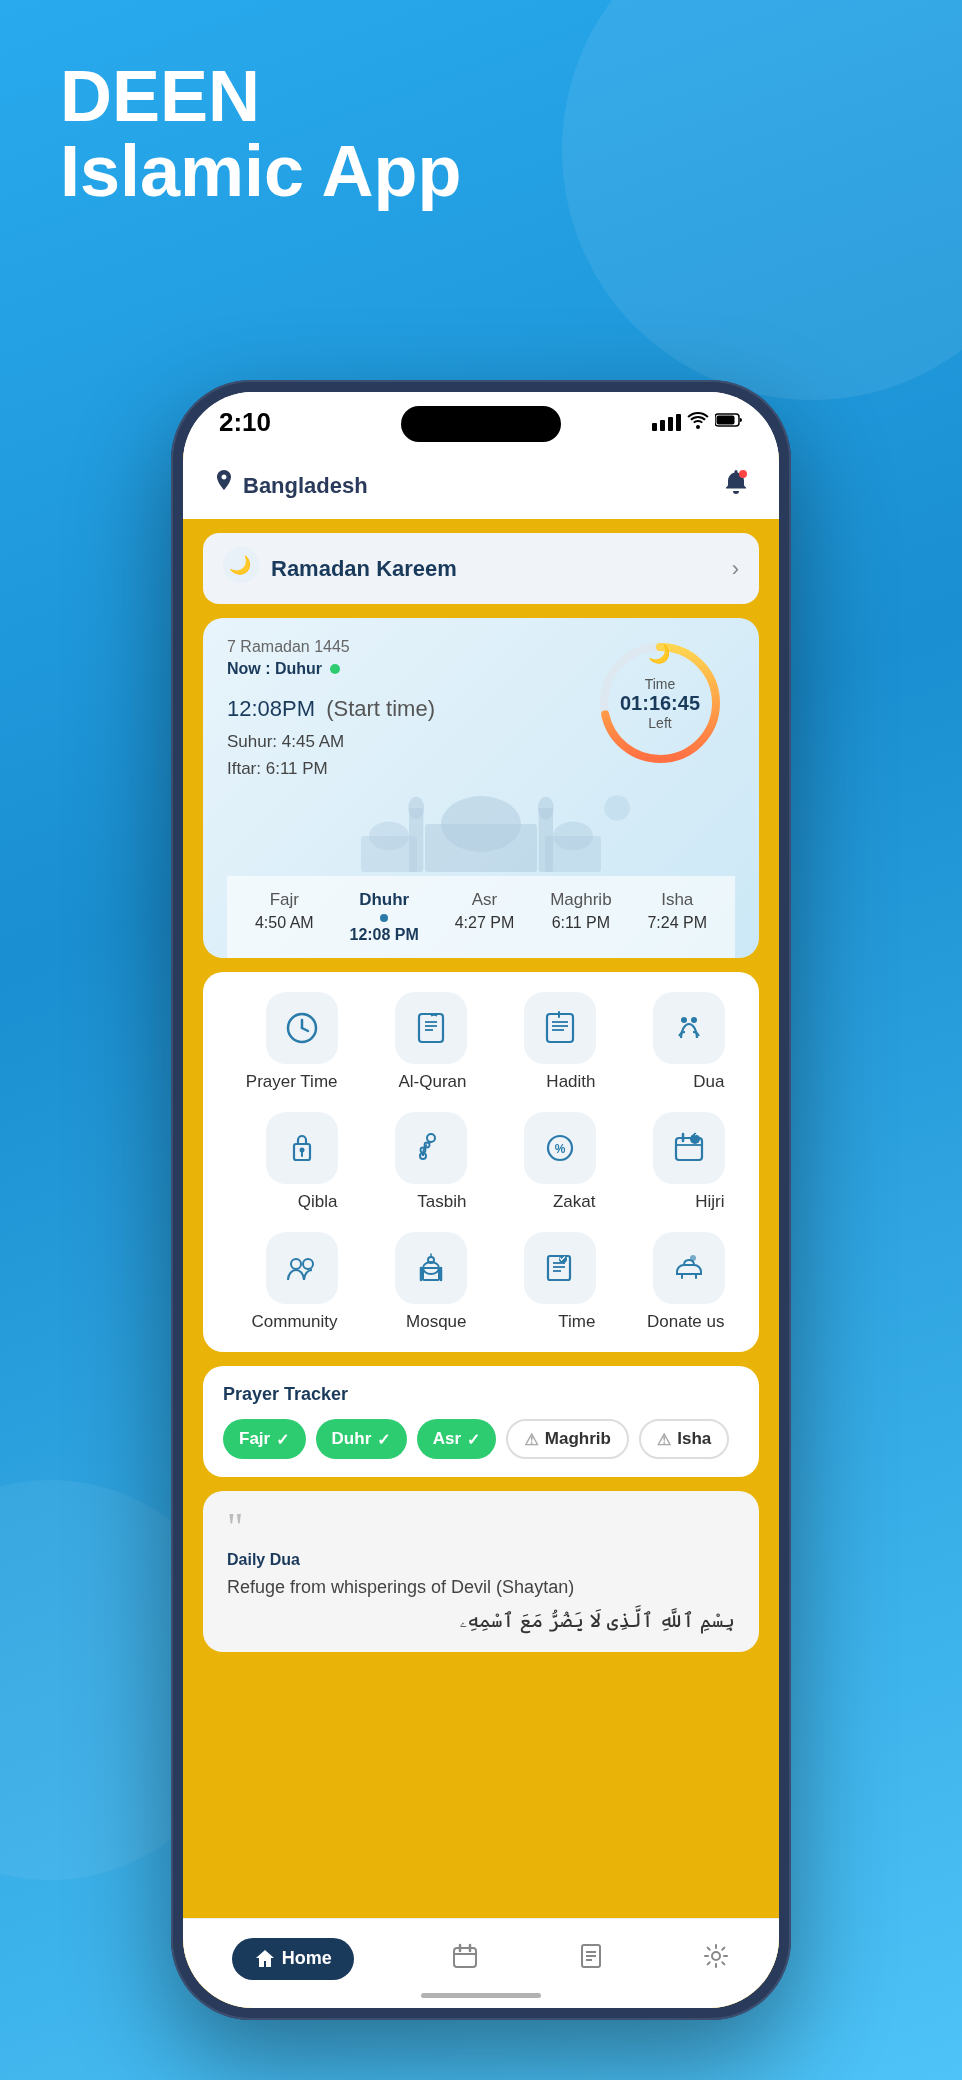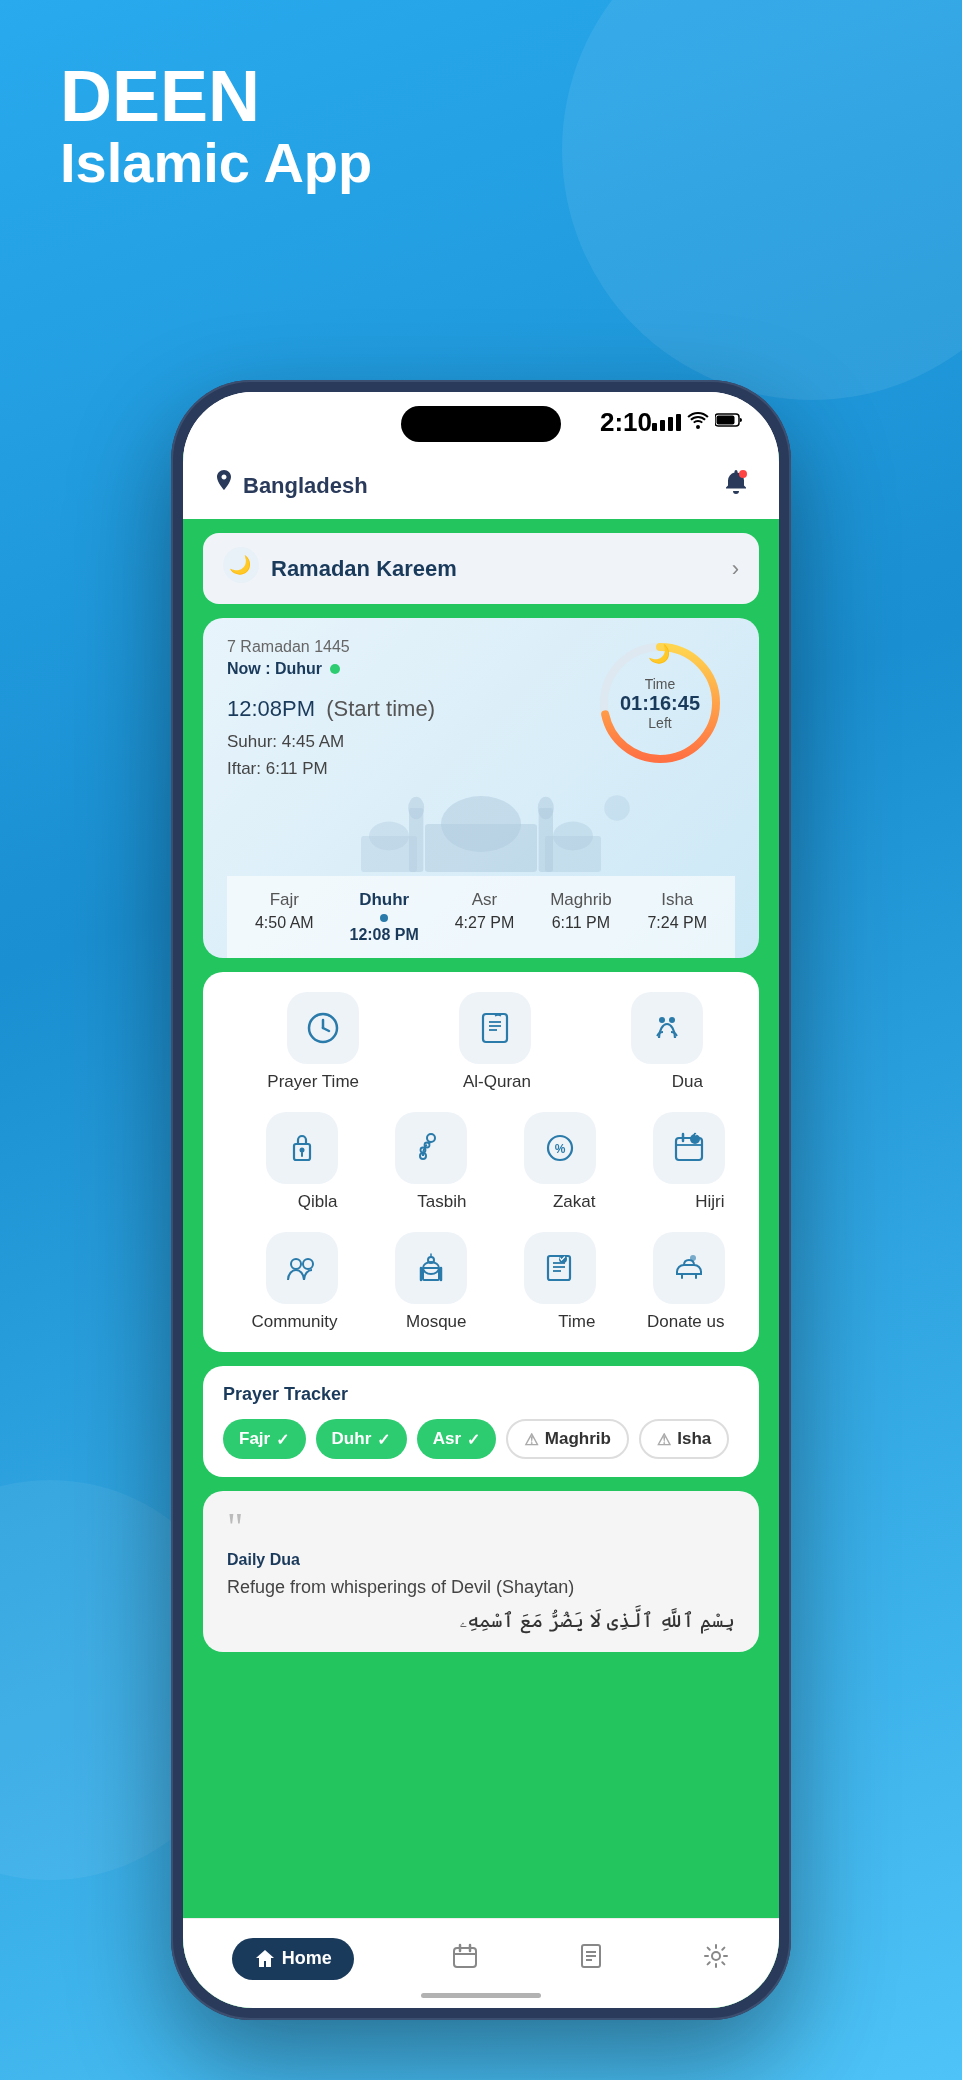--- a/index.html
+++ b/index.html
@@ -34,21 +34,21 @@
       top: 60px;
       left: 60px;
     }
     .app-title-line1 {
       font-size: 72px;
       font-weight: 900;
       color: white;
       line-height: 1;
     }
     .app-title-line2 {
-      font-size: 56px;
+      font-size: 72px;
       font-weight: 900;
       color: white;
       line-height: 1.1;
     }
 
     
     .phone-container {
       position: absolute;
       top: 380px;
       left: 50%;
@@ -72,21 +72,21 @@
       border-radius: 70px;
       overflow: hidden;
       position: relative;
     }
 
     
     .status-bar {
       height: 60px;
       display: flex;
       align-items: center;
-      justify-content: flex-end;
+      justify-content: space-between;
       padding: 0 36px;
       background: white;
       position: relative;
     }
     .status-time {
       font-size: 26px;
       font-weight: 700;
       color: #000;
     }
     .dynamic-island {
@@ -104,21 +104,21 @@
       gap: 6px;
       align-items: center;
     }
     .wifi-icon { font-size: 18px; color: #000; }
     .battery-icon { font-size: 18px; color: #000; }
     .signal-dots { display: flex; gap: 3px; align-items: flex-end; }
     .signal-dot { width: 5px; background: #000; border-radius: 1px; }
 
     
     .app-content {
-      background: #22c55e;
+      background: #eab308;
       height: calc(100% - 60px);
       overflow: hidden;
     }
 
     
     .app-header {
       background: white;
       padding: 16px 30px;
       display: flex;
       align-items: center;
@@ -538,20 +538,33 @@
                   <line x1="12" y1="16" x2="24" y2="16" stroke="#2a7aaa" stroke-width="1.8"></line>
                   <line x1="12" y1="20" x2="20" y2="20" stroke="#2a7aaa" stroke-width="1.8"></line>
                   <path d="M18 6c0 0 3-2 6 0" stroke="#2a7aaa" stroke-width="1.5" fill="none"></path>
                 </svg>
               </div>
               <span class="icon-label">Al-Quran</span>
             </div>
             <div class="icon-item">
               <div class="icon-circle">
                 <svg width="36" height="36" viewBox="0 0 36 36">
+                  <rect x="5" y="4" width="26" height="28" rx="3" fill="none" stroke="#2a7aaa" stroke-width="2.2"></rect>
+                  <line x1="10" y1="12" x2="26" y2="12" stroke="#2a7aaa" stroke-width="1.8"></line>
+                  <line x1="10" y1="16" x2="26" y2="16" stroke="#2a7aaa" stroke-width="1.8"></line>
+                  <line x1="10" y1="20" x2="22" y2="20" stroke="#2a7aaa" stroke-width="1.8"></line>
+                  <path d="M17 2v5" stroke="#2a7aaa" stroke-width="2" stroke-linecap="round"></path>
+                  <path d="M13 4h8" stroke="#2a7aaa" stroke-width="2" stroke-linecap="round"></path>
+                </svg>
+              </div>
+              <span class="icon-label">Hadith</span>
+            </div>
+            <div class="icon-item">
+              <div class="icon-circle">
+                <svg width="36" height="36" viewBox="0 0 36 36">
                   <path d="M10 28c0-8 4-14 8-14s8 6 8 14" fill="none" stroke="#2a7aaa" stroke-width="2.2"></path>
                   <circle cx="13" cy="10" r="3" fill="#2a7aaa"></circle>
                   <circle cx="23" cy="10" r="3" fill="#2a7aaa"></circle>
                   <path d="M8 26c1-2 3-4 6-4M28 26c-1-2-3-4-6-4" stroke="#2a7aaa" stroke-width="1.8" fill="none"></path>
                 </svg>
               </div>
               <span class="icon-label">Dua</span>
             </div>
           </div>
 

